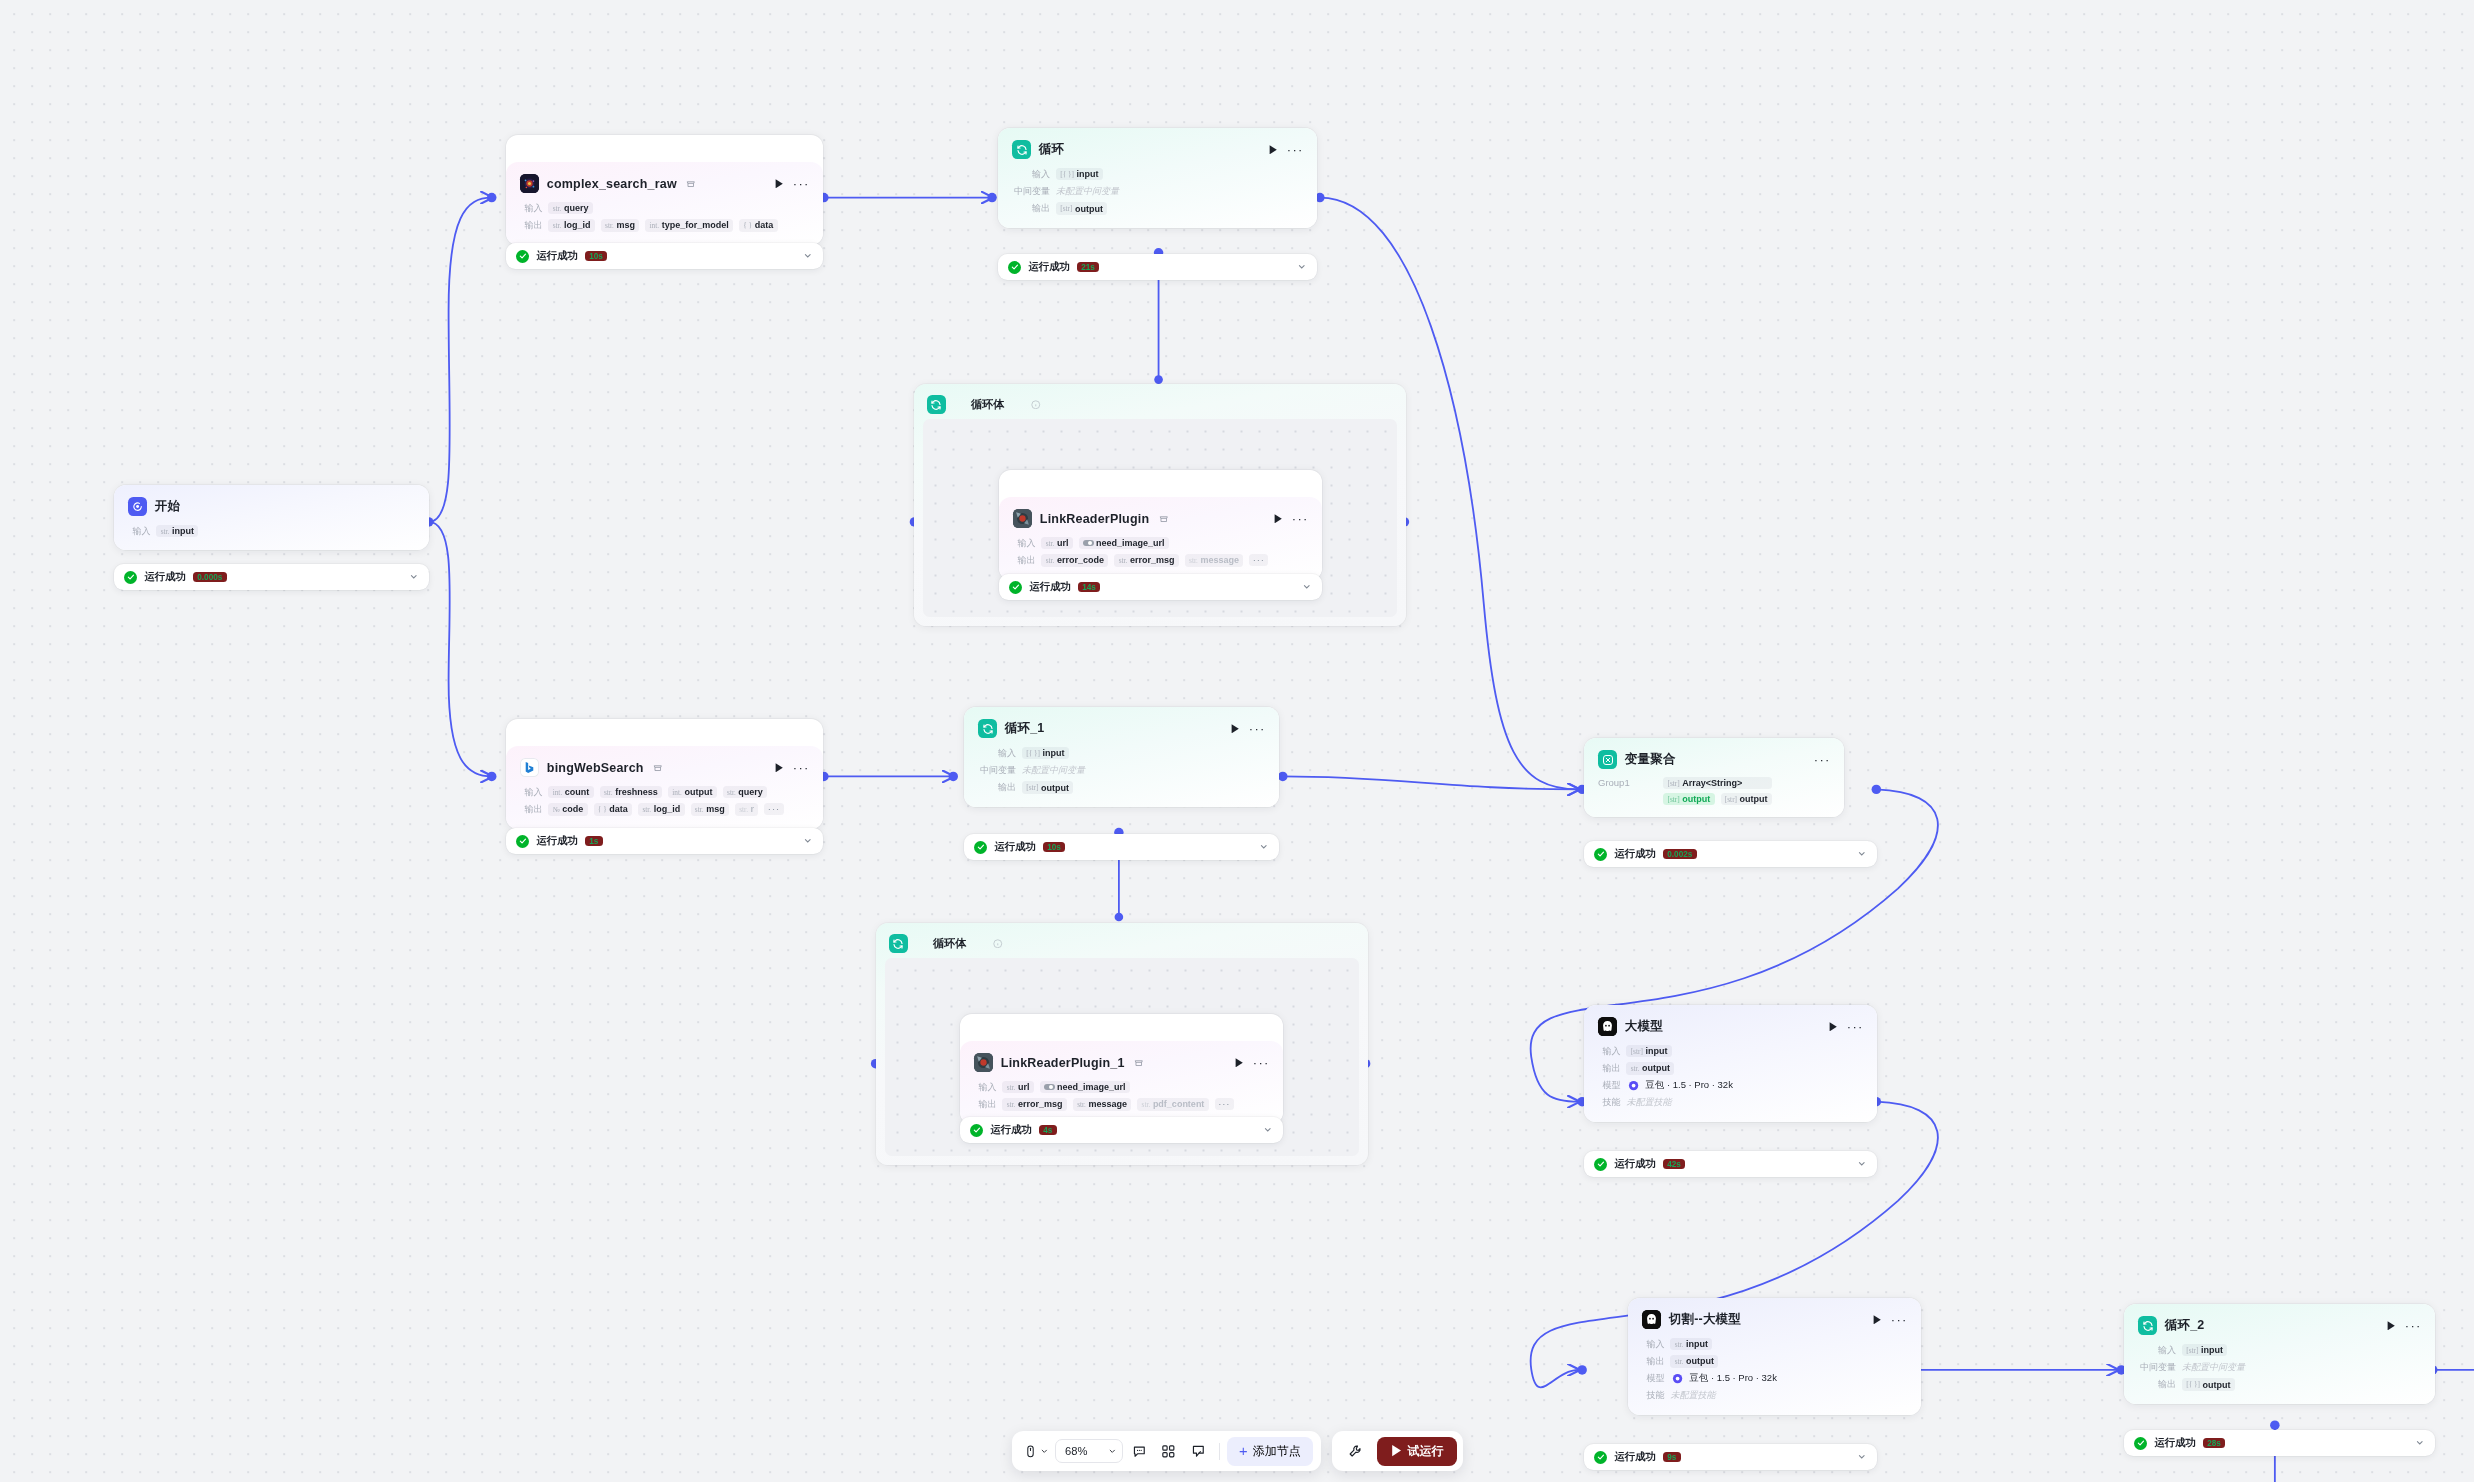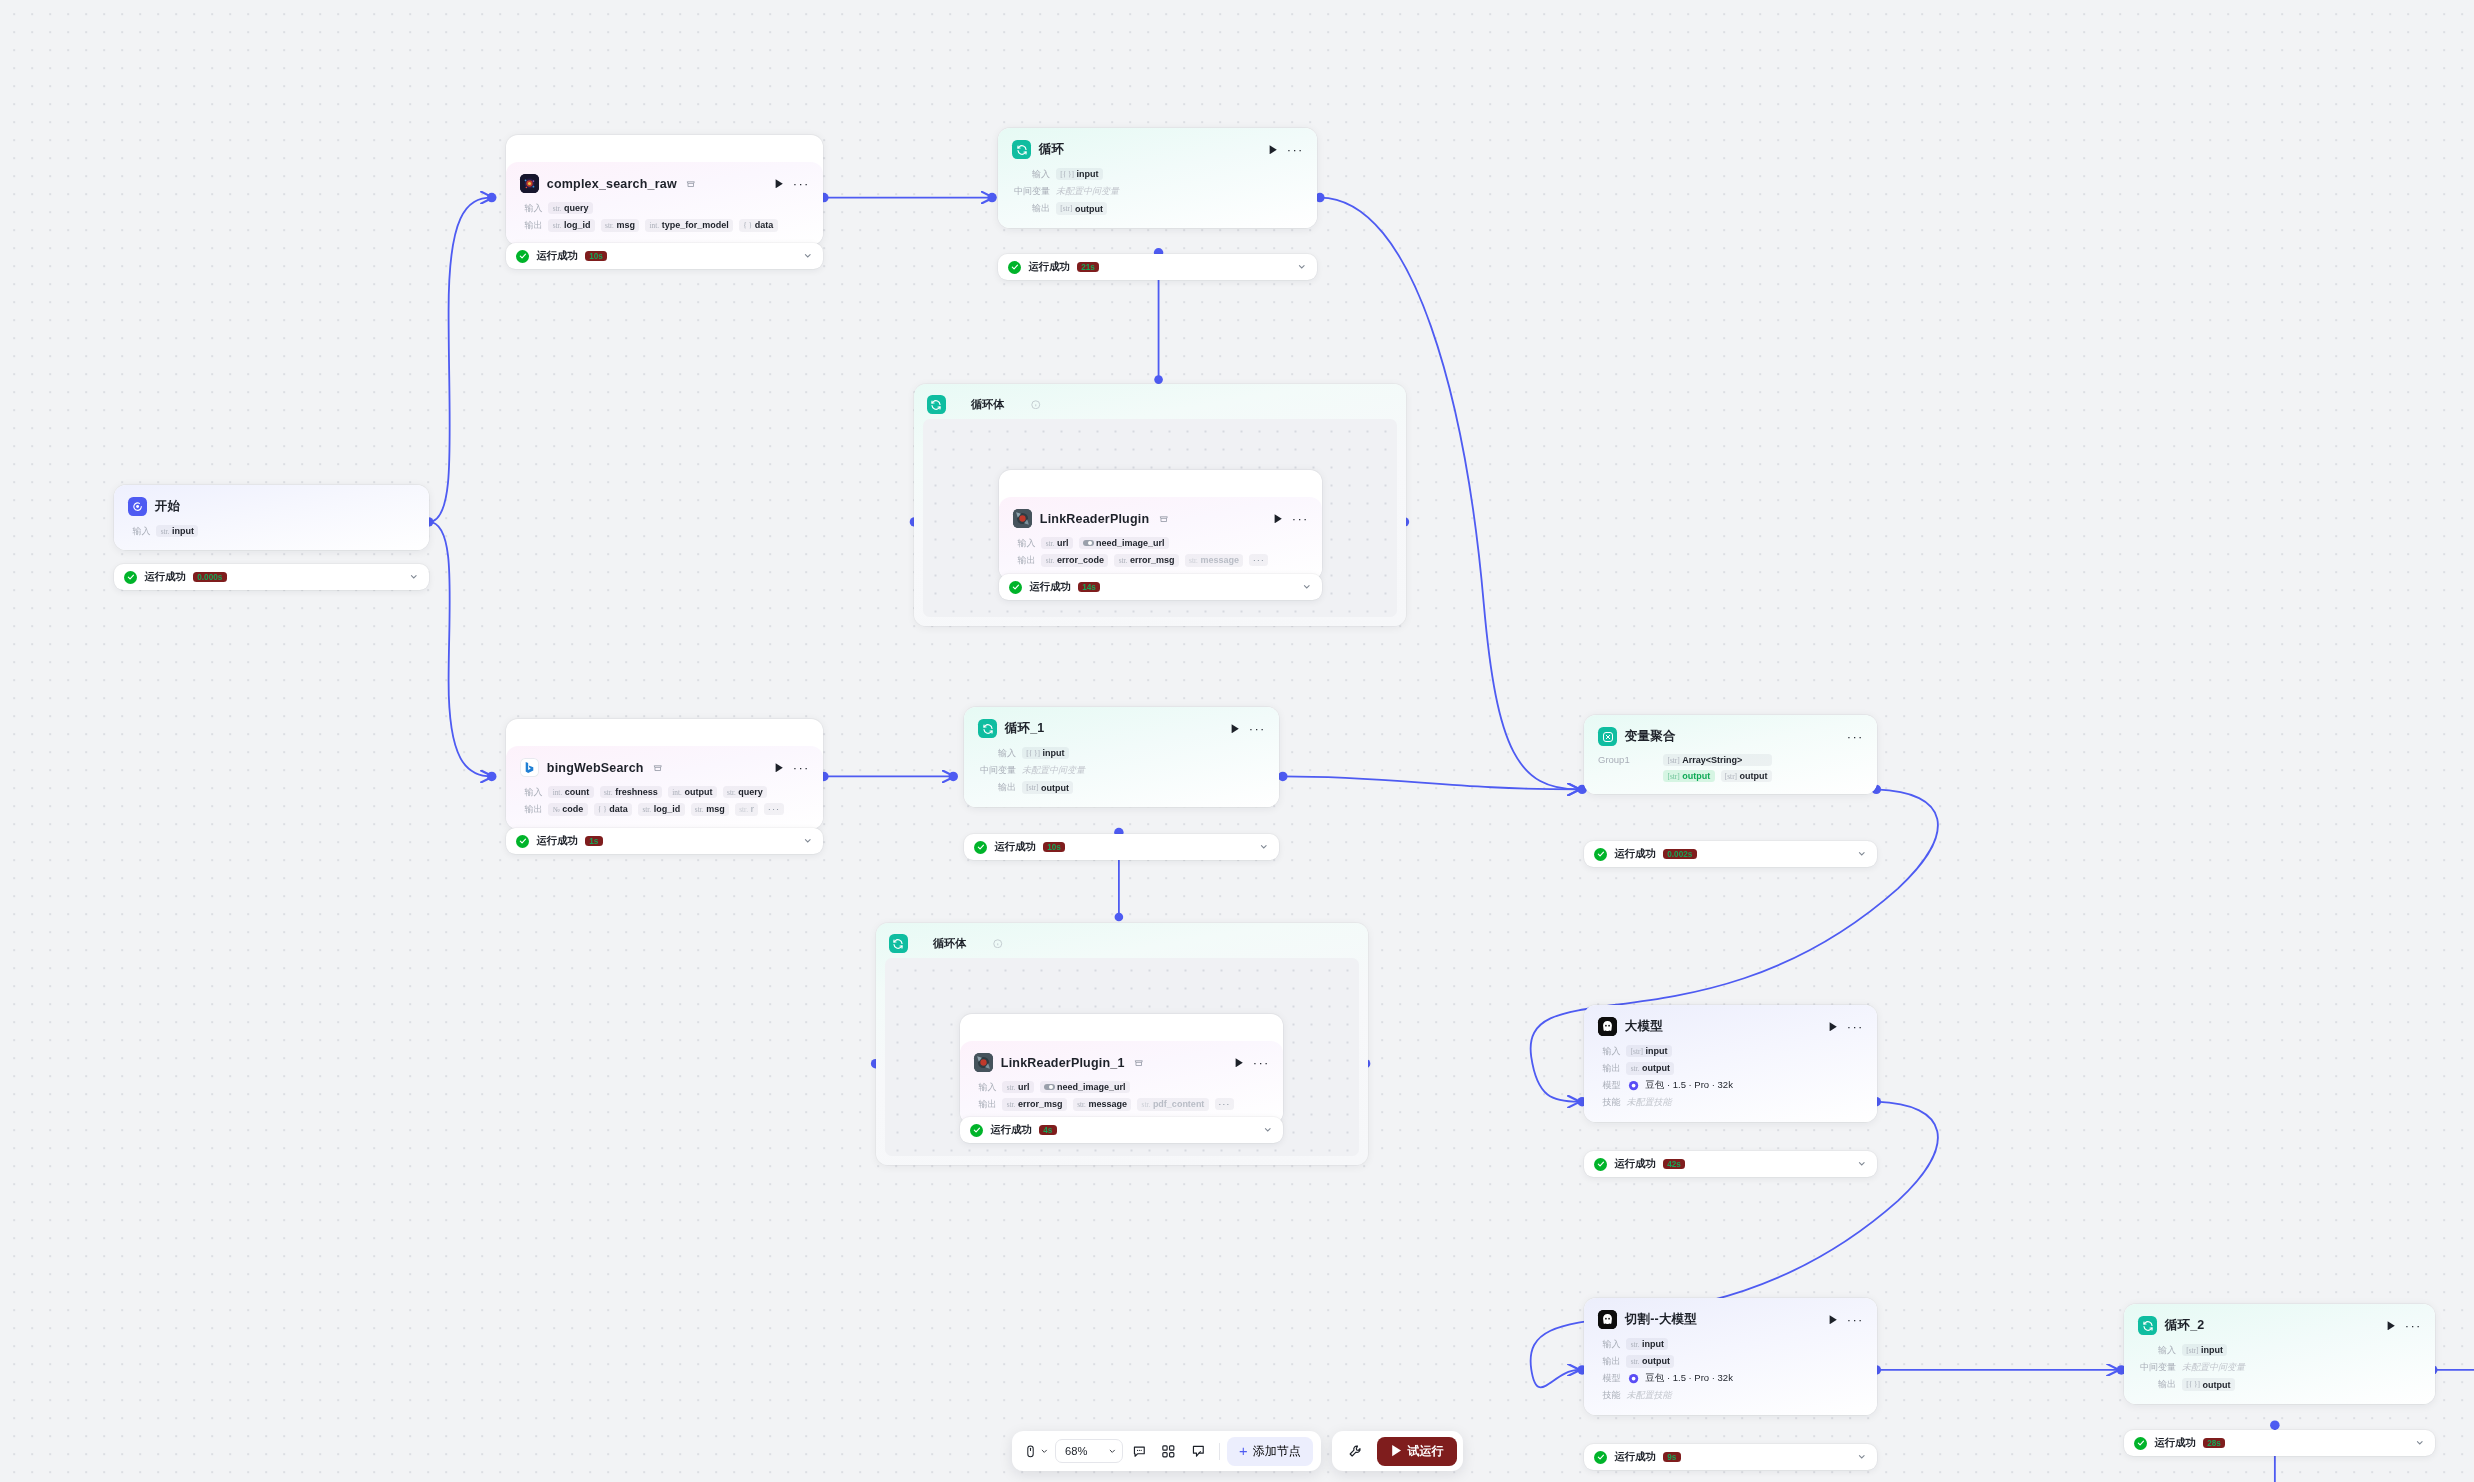--- a/index.html
+++ b/index.html
@@ -695,21 +695,21 @@
     <span class="st-txt">运行成功</span>
     <span class="st-time">4s</span>
     <span class="st-sp"></span>
     <span class="chev">
         <svg class="ic-svg" viewBox="0 0 24 24" fill="none" stroke="#4e5969" stroke-width="2.6" stroke-linecap="round">
           <path d="M6 9l6 6 6-6"></path>
         </svg>
       </span>
   </div>
 
-  <div class="node" style="left:1584px; top:715px; width:293px;">
+  <div class="node" style="left:1584px; top:738px; width:260px;">
     <div class="node-card agg">
       <div class="node-head">
         <span class="node-icon" style="background:#0fbda0;">
           <svg class="ic-svg" width="12" height="12" viewBox="0 0 24 24" fill="none" stroke="#fff" stroke-width="2">
             <rect x="3" y="3" width="18" height="18" rx="5"></rect>
             <path d="M8.5 8.5 L15.5 15.5 M15.5 8.5 L8.5 15.5" stroke-linecap="round"></path>
           </svg>
         </span>
         <span class="node-title">变量聚合</span>
         <span class="head-spacer"></span>
@@ -816,21 +816,21 @@
     <span class="st-txt">运行成功</span>
     <span class="st-time">42s</span>
     <span class="st-sp"></span>
     <span class="chev">
         <svg class="ic-svg" viewBox="0 0 24 24" fill="none" stroke="#4e5969" stroke-width="2.6" stroke-linecap="round">
           <path d="M6 9l6 6 6-6"></path>
         </svg>
       </span>
   </div>
 
-  <div class="node" style="left:1584px; top:1298px; width:293px;">
+  <div class="node" style="left:1628px; top:1298px; width:293px;">
     <div class="node-card llm">
       <div class="node-head">
         <span class="node-icon" style="background:#0d0d0d;">
           <svg class="ic-svg" width="19" height="19" viewBox="0 0 24 24">
             <rect width="24" height="24" rx="5" fill="#0d0d0d"></rect>
             <path d="M12 5c-3.4 0-5.6 2.4-5.6 5.6 0 2 .6 4 .6 5.6 0 1 .5 1.6 1.3 1.3l1.4-.6 1.3.7c.6.3 1.4.3 2 0l1.3-.7 1.4.6c.8.3 1.3-.3 1.3-1.3 0-1.6.6-3.6.6-5.6C17.6 7.4 15.4 5 12 5z" fill="#fff"></path>
             <circle cx="10" cy="11" r="1.1" fill="#0d0d0d"></circle>
               <circle cx="14" cy="11" r="1.1" fill="#0d0d0d"></circle>
           </svg>
         </span>

